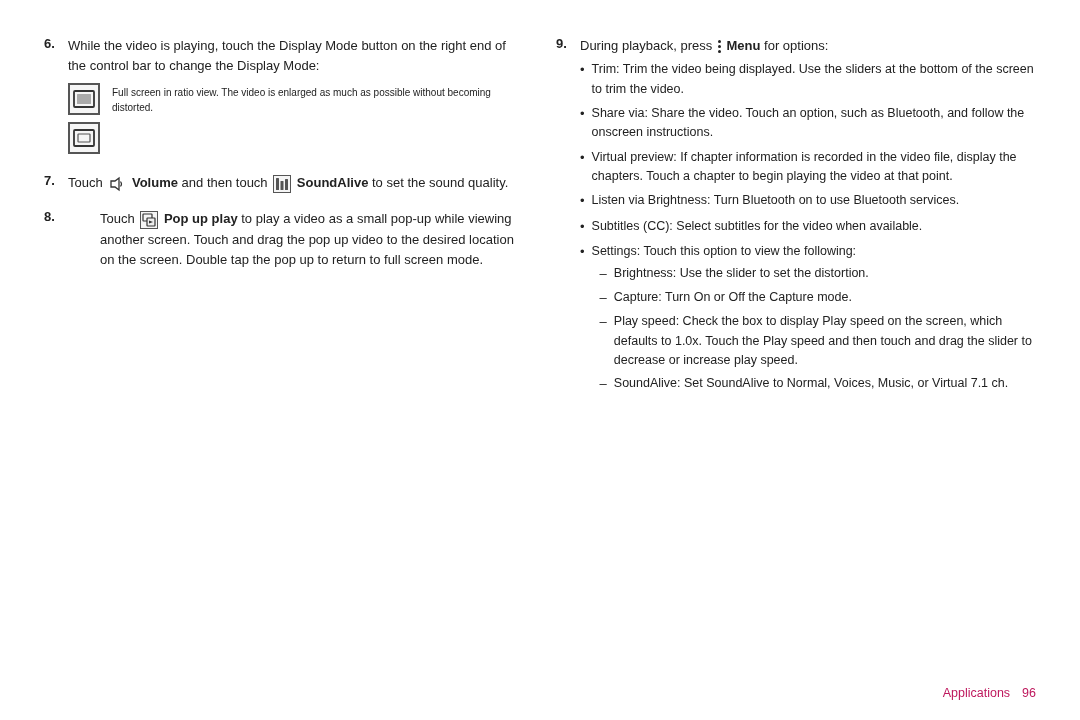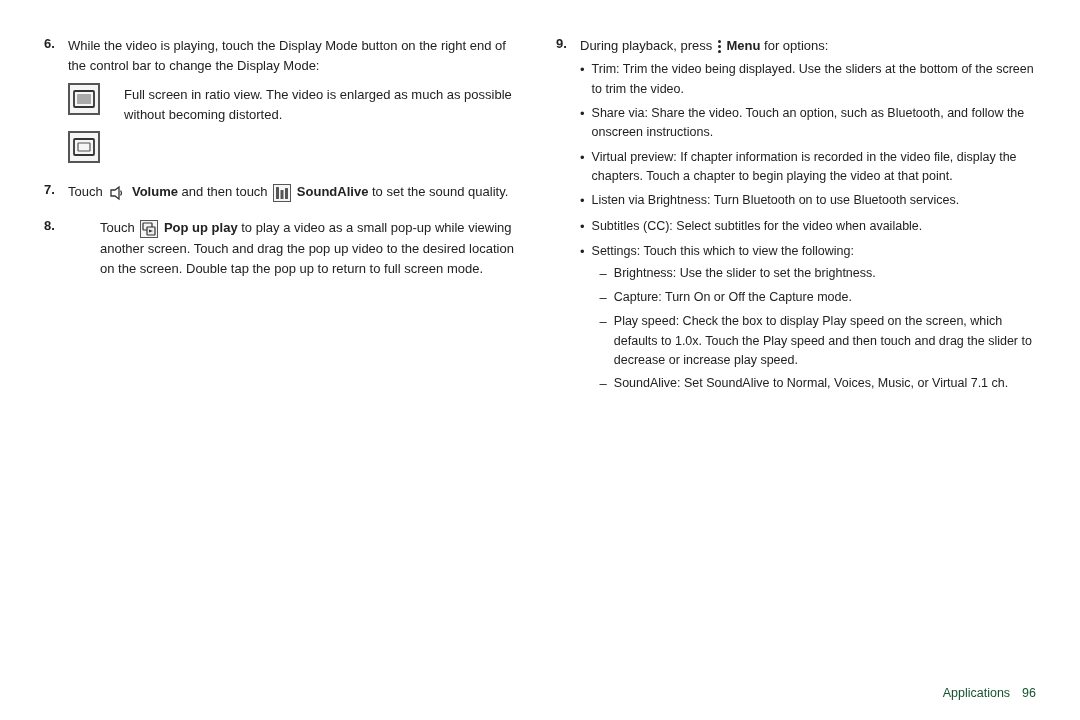--- a/index.html
+++ b/index.html
@@ -71,24 +71,23 @@
       justify-content: center;
       font-size: 15px;
       background: #f5f5f5;
     }
     .icon-box svg {
       width: 22px;
       height: 22px;
     }
     .icon-desc {
       flex: 1;
-      font-size: 13px;
+      font-size: 10px;
       line-height: 1.5;
       padding-top: 2px;
-      margin-left: 12px;
     }
     .sub-items {
       margin-top: 4px;
     }
     .sub-item {
       display: flex;
       flex-direction: row;
       align-items: flex-start;
       margin-bottom: 5px;
       gap: 5px;
@@ -126,21 +125,21 @@
       font-size: 13px;
     }
     .sub-sub-text {
       flex: 1;
     }
     .footer {
       position: absolute;
       bottom: 20px;
       right: 44px;
       font-size: 12.5px;
-      color: #14532d;
+      color: #be185d;
       display: flex;
       gap: 12px;
     }
     .inline-icon {
       display: inline-flex;
       align-items: center;
       justify-content: center;
       width: 18px;
       height: 18px;
       border: 1.5px solid #555;
@@ -298,28 +297,28 @@
           <div class="sub-item">
             <span class="bullet">•</span>
             <span class="sub-item-text">
               <b>Subtitles (CC)</b><span>: Select subtitles for the video when available.</span>
             </span>
           </div>
 
           <div class="sub-item">
             <span class="bullet">•</span>
             <span class="sub-item-text">
-              <b>Settings</b><span>: Touch this which to view the following:</span>
+              <b>Settings</b><span>: Touch this option to view the following:</span>
               
               <div class="sub-sub-items">
 
                 <div class="sub-sub-item">
                   <span class="dash">–</span>
                   <span class="sub-sub-text">
-                    <b>Brightness</b><span>: Use the slider to set the brightness.</span>
+                    <b>Brightness</b><span>: Use the slider to set the distortion.</span>
                   </span>
                 </div>
 
                 <div class="sub-sub-item">
                   <span class="dash">–</span>
                   <span class="sub-sub-text">
                     <b>Capture</b><span>: Turn On or Off the Capture mode.</span>
                   </span>
                 </div>
 

